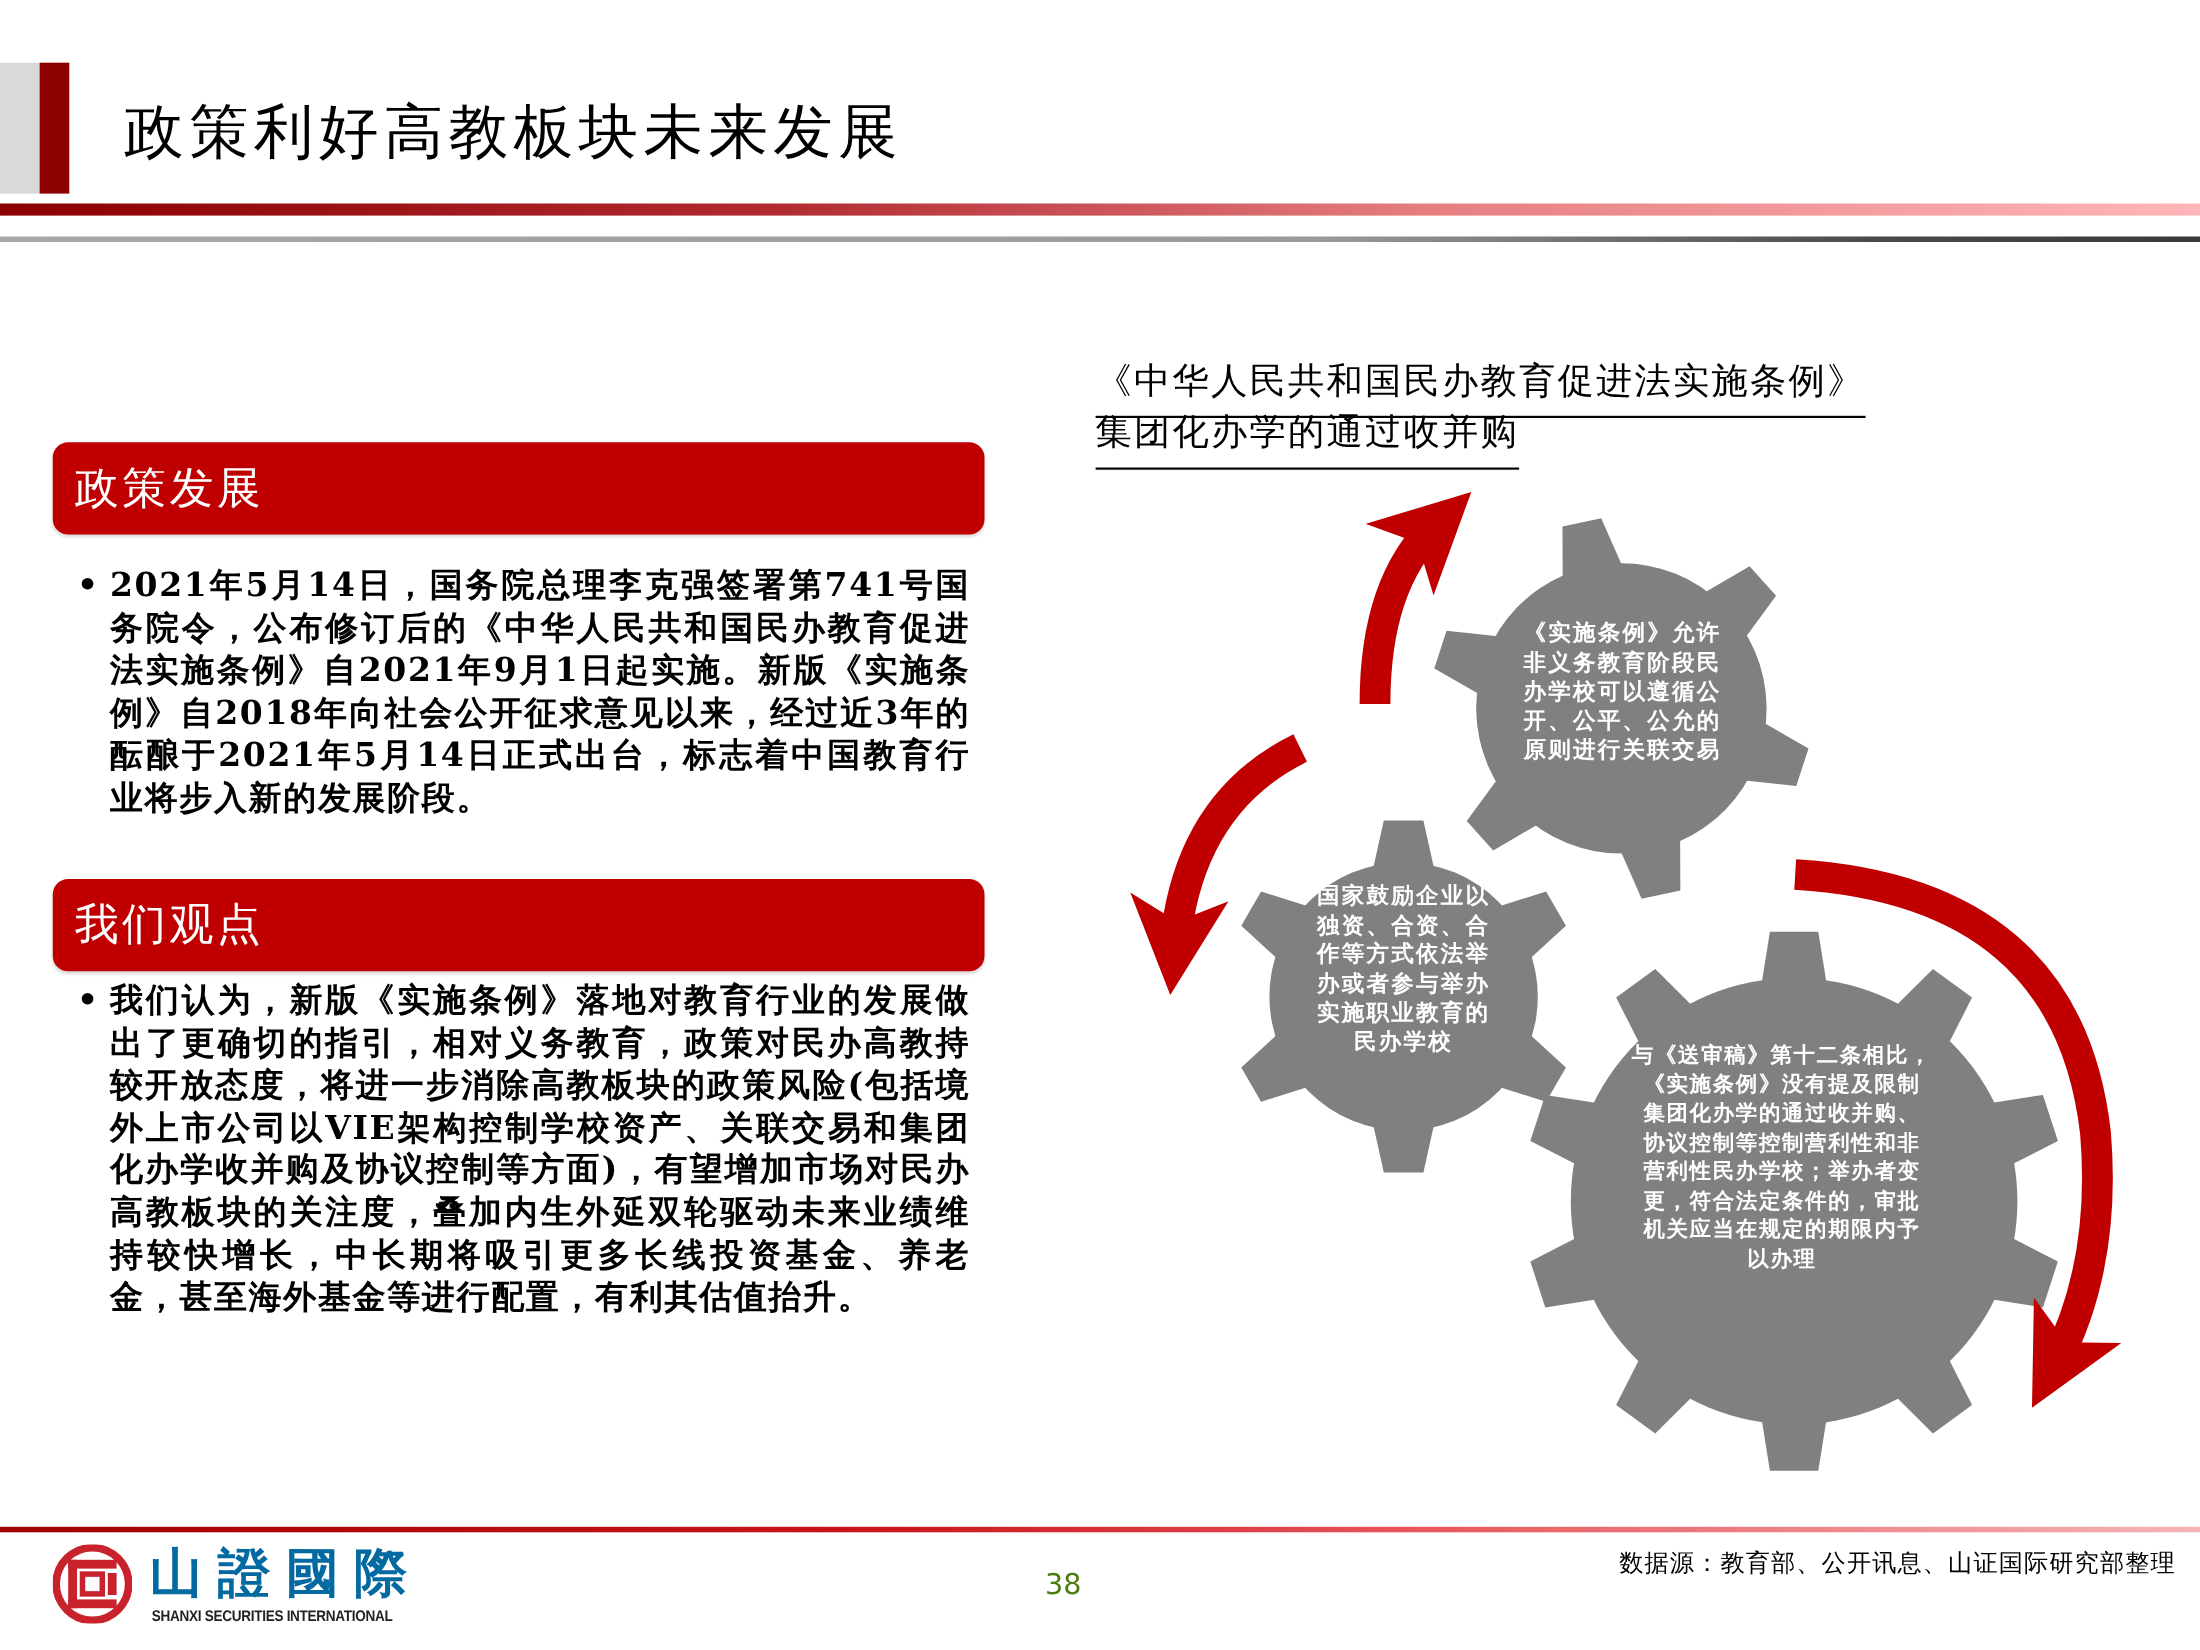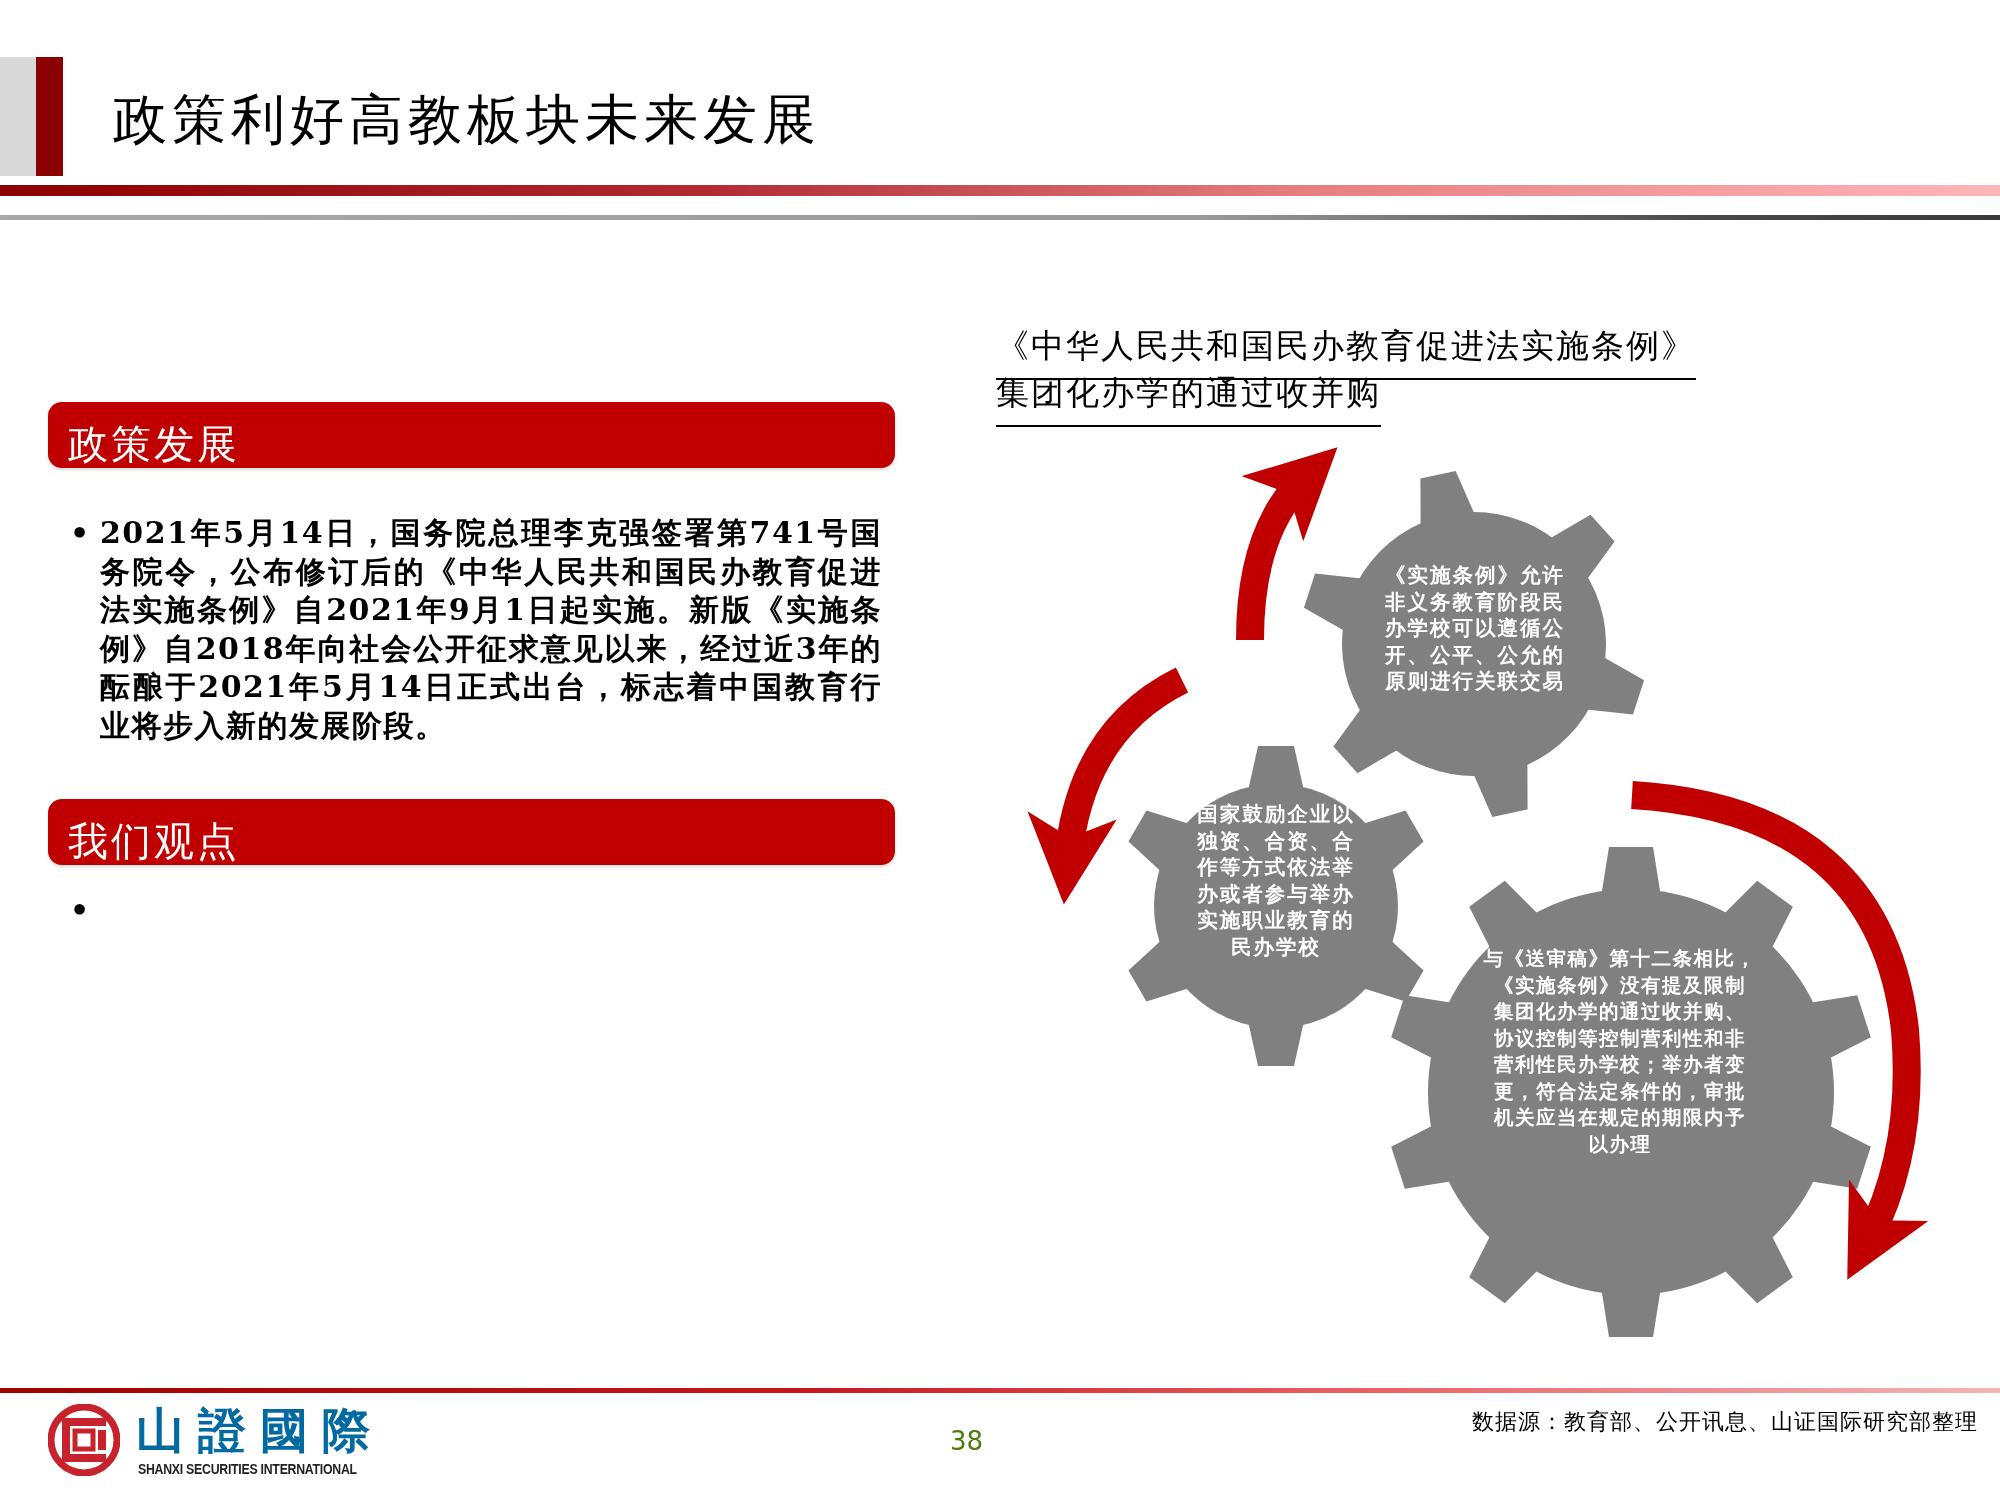--- a/index.html
+++ b/index.html
@@ -6,21 +6,21 @@
   body { width:2000px; height:1500px; position:relative; overflow:hidden;
          font-family:"DejaVu Serif","Liberation Serif",serif; color:#000; }
   .abs { position:absolute; }
   .hdr-gray { left:0; top:57px; width:36px; height:119px; background:#d9d9d9; }
   .hdr-red { left:36px; top:57px; width:27px; height:119px; background:#8b0000; }
   .page-title { left:113px; top:88px; font-size:54px; line-height:64px; letter-spacing:5px; font-weight:normal; white-space:nowrap; }
   .bar-grad { left:0; top:185px; width:2000px; height:11px;
               background:linear-gradient(to right,#8b0000 0%,#b02a30 35%,#e67e80 65%,#ffb6b8 100%); }
   .bar-gray { left:0; top:215px; width:2000px; height:5px;
               background:linear-gradient(to right,#a8a8a8 0%,#9a9a9a 60%,#4a4a4a 85%,#3a3a3a 100%); }
-  .sec-hdr { left:48px; width:847px; height:66px; background:#c00000; border-radius:14px;
+  .sec-hdr { left:48px; width:847px; height:84px; background:#c00000; border-radius:14px;
              box-shadow:0 2px 3px rgba(0,0,0,0.15); }
   .sec-hdr span { position:absolute; left:20px; top:18px; font-size:40px; line-height:48px; color:#fff; letter-spacing:3px; }
   .bullet-block { left:70px; width:810px; font-size:30px; line-height:38.6px; font-weight:bold; letter-spacing:1.5px; }
   .bullet-block .dot { position:absolute; left:0; top:0; }
   .bullet-block .txt { position:absolute; left:30px; top:0; width:782px; text-align:justify; }
   .sub-title { left:996px; font-size:33px; line-height:40px; letter-spacing:2px; white-space:nowrap;
                border-bottom:2.5px solid #000; padding-bottom:12px; }
   .gear-text { color:#fff; font-weight:bold; text-align:center; font-size:20.5px; line-height:26.5px; letter-spacing:2px; }
   .footer-line { left:0; top:1388px; width:2000px; height:5px;
                  background:linear-gradient(to right,#a00000 0%,#c8161d 40%,#e8585c 65%,#f4b4b6 100%); }
@@ -44,20 +44,21 @@
 <div class="abs bullet-block" style="top:514px; height:240px;">
   <span class="dot">•</span>
   <span class="txt">2021年5月14日，国务院总理李克强签署第741号国务院令，公布修订后的《中华人民共和国民办教育促进法实施条例》自2021年9月1日起实施。新版《实施条例》自2018年向社会公开征求意见以来，经过近3年的酝酿于2021年5月14日正式出台，标志着中国教育行业将步入新的发展阶段。</span>
 </div>
 
 <div class="abs sec-hdr" style="top:799px;">
   <span>我们观点</span>
 </div>
 <div class="abs bullet-block" style="top:891px; height:360px;">
   <span class="dot">•</span>
+  <span class="txt">我们认为，新版《实施条例》落地对教育行业的发展做出了更确切的指引，相对义务教育，政策对民办高教持较开放态度，将进一步消除高教板块的政策风险(包括境外上市公司以VIE架构控制学校资产、关联交易和集团化办学收并购及协议控制等方面)，有望增加市场对民办高教板块的关注度，叠加内生外延双轮驱动未来业绩维持较快增长，中长期将吸引更多长线投资基金、养老金，甚至海外基金等进行配置，有利其估值抬升。</span>
 </div>
 
 <div class="abs sub-title" style="top:326px;">《中华人民共和国民办教育促进法实施条例》</div>
 <div class="abs sub-title" style="top:373px;">集团化办学的通过收并购</div>
 
 <svg class="abs" style="left:0; top:0;" width="2000" height="1500">
   <defs>
     <marker id="ah" viewBox="0 0 10 10" refX="5" refY="5" markerWidth="3.2" markerHeight="3.2" orient="auto-start-reverse">
       <path d="M0,0 L10,5 L0,10 L2.5,5 Z" fill="#c00000"></path>
     </marker>

